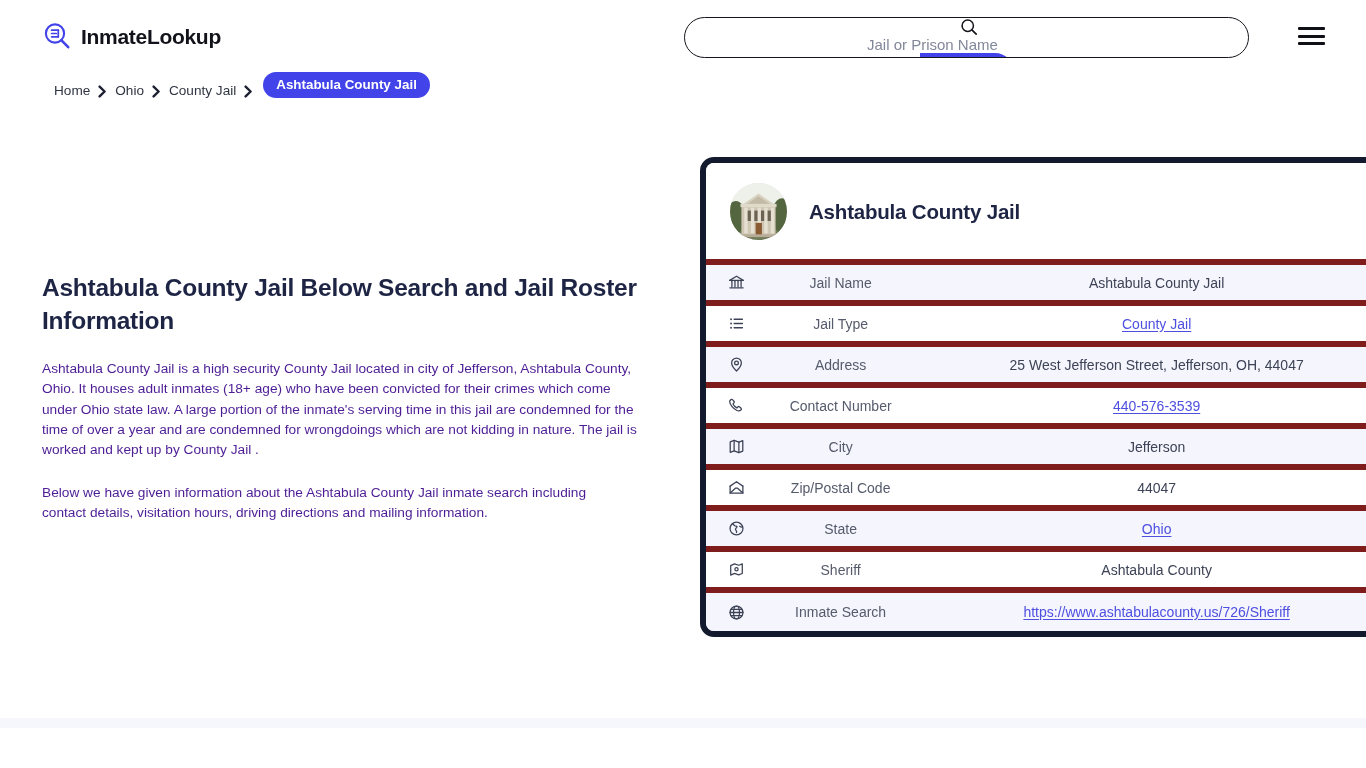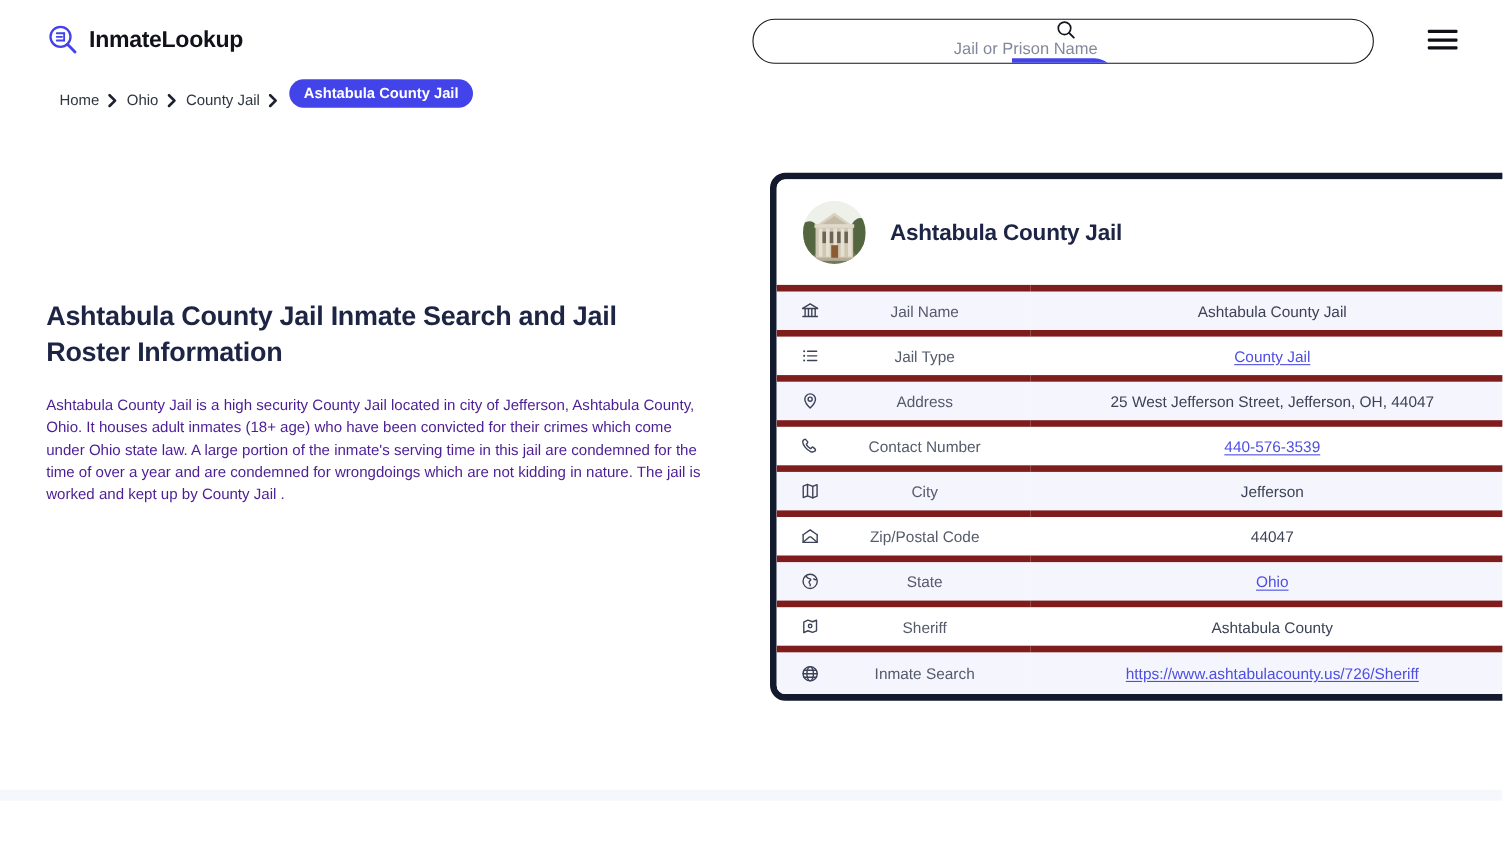--- a/index.html
+++ b/index.html
@@ -347,22 +347,23 @@
     <a class="crumb">County Jail</a>
     <span class="crumb-sep">
       <svg width="9" height="13" viewBox="0 0 9 13" xmlns="http://www.w3.org/2000/svg">
         <polyline points="1.6,1.6 6.6,6.5 1.6,11.4" fill="none" stroke="#1d2030" stroke-width="2.4" stroke-linecap="round" stroke-linejoin="round"></polyline>
       </svg>
     </span>
     <span class="crumb-current">Ashtabula County Jail</span>
   </nav>
 
   <div class="left-col">
-    <h1 class="page-title">Ashtabula County Jail Inmate Search and Jail Roster Information</h1>
+    <h1 class="page-title">Ashtabula County Jail Below Search and Jail Roster Information</h1>
     <p class="body-para">Ashtabula County Jail is a high security County Jail located in city of Jefferson, Ashtabula County, Ohio. It houses adult inmates (18+ age) who have been convicted for their crimes which come under Ohio state law. A large portion of the inmate's serving time in this jail are condemned for the time of over a year and are condemned for wrongdoings which are not kidding in nature. The jail is worked and kept up by County Jail .</p>
+    <p class="body-para second">Below we have given information about the Ashtabula County Jail inmate search including contact details, visitation hours, driving directions and mailing information.</p>
   </div>
 
   <div class="info-card">
 
     <div class="card-head">
       <div class="avatar">
         <svg viewBox="0 0 60 60" xmlns="http://www.w3.org/2000/svg">
           <rect x="0" y="0" width="60" height="60" fill="#e7eae3"></rect>
           <rect x="0" y="0" width="60" height="22" fill="#eef0ea"></rect>
           <rect x="0" y="38" width="60" height="22" fill="#6f7a58"></rect>

